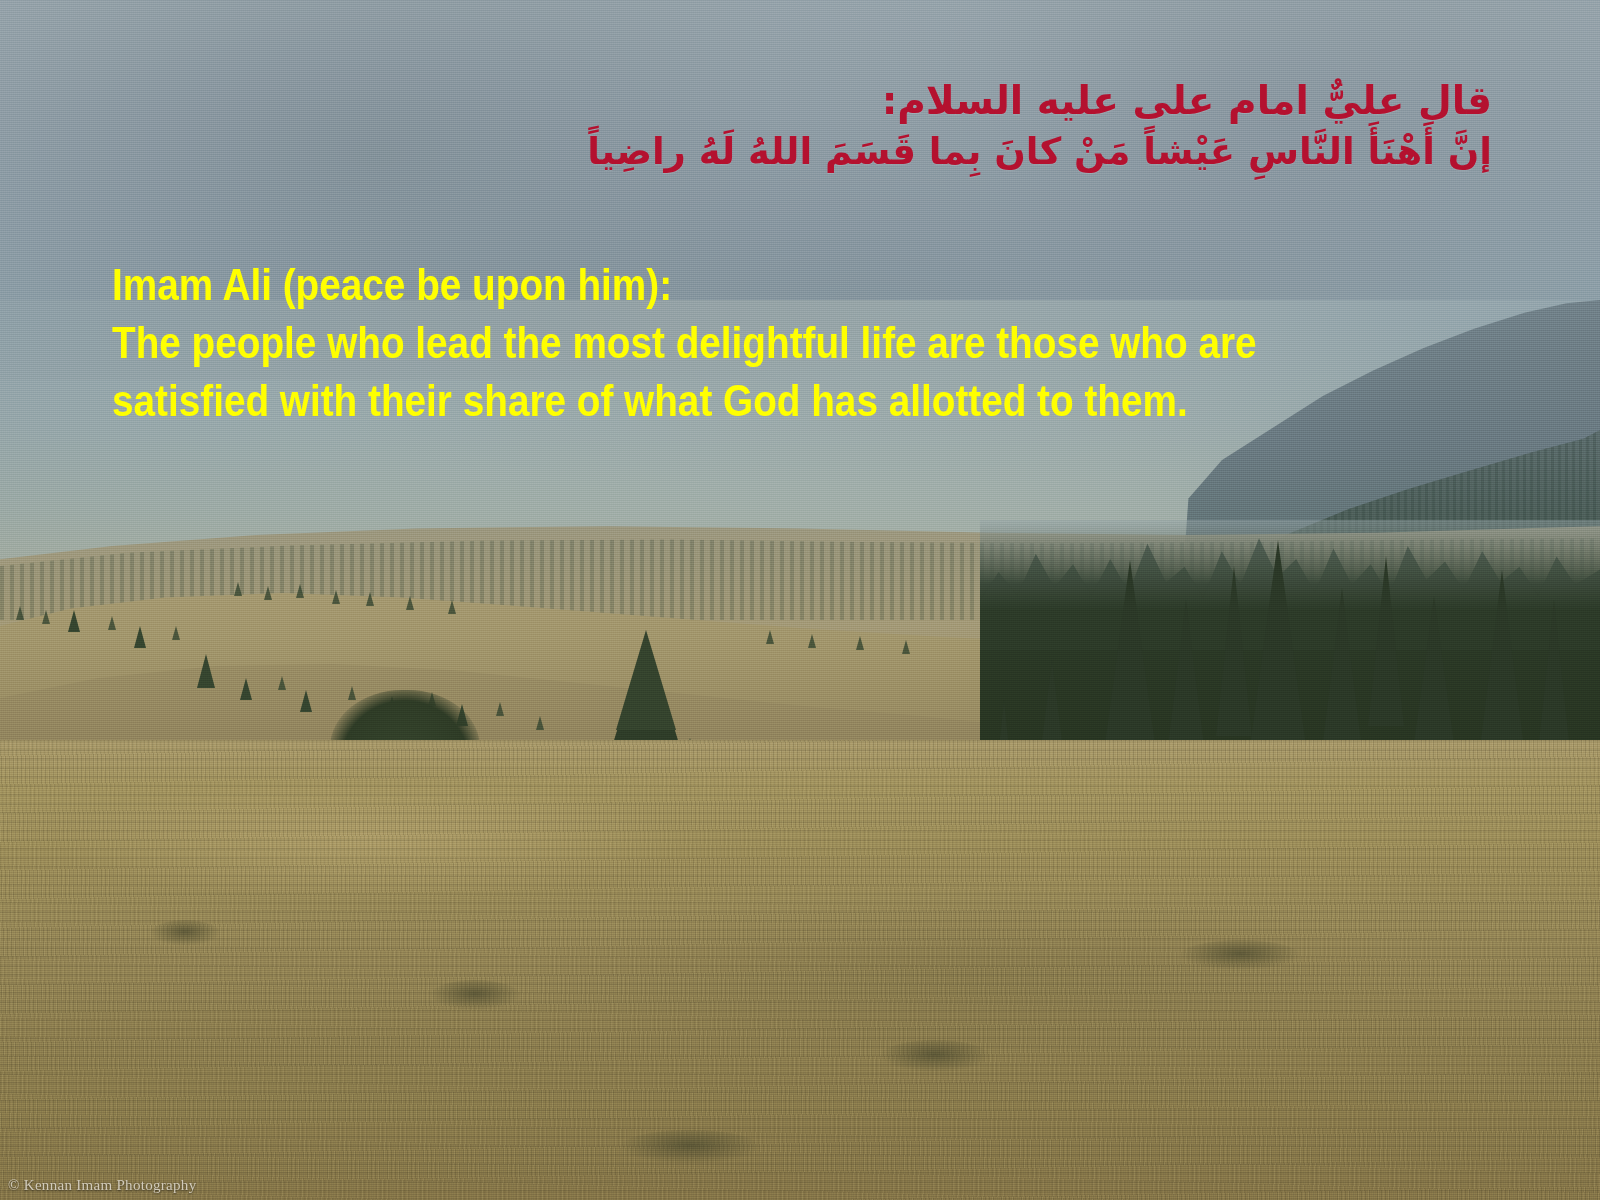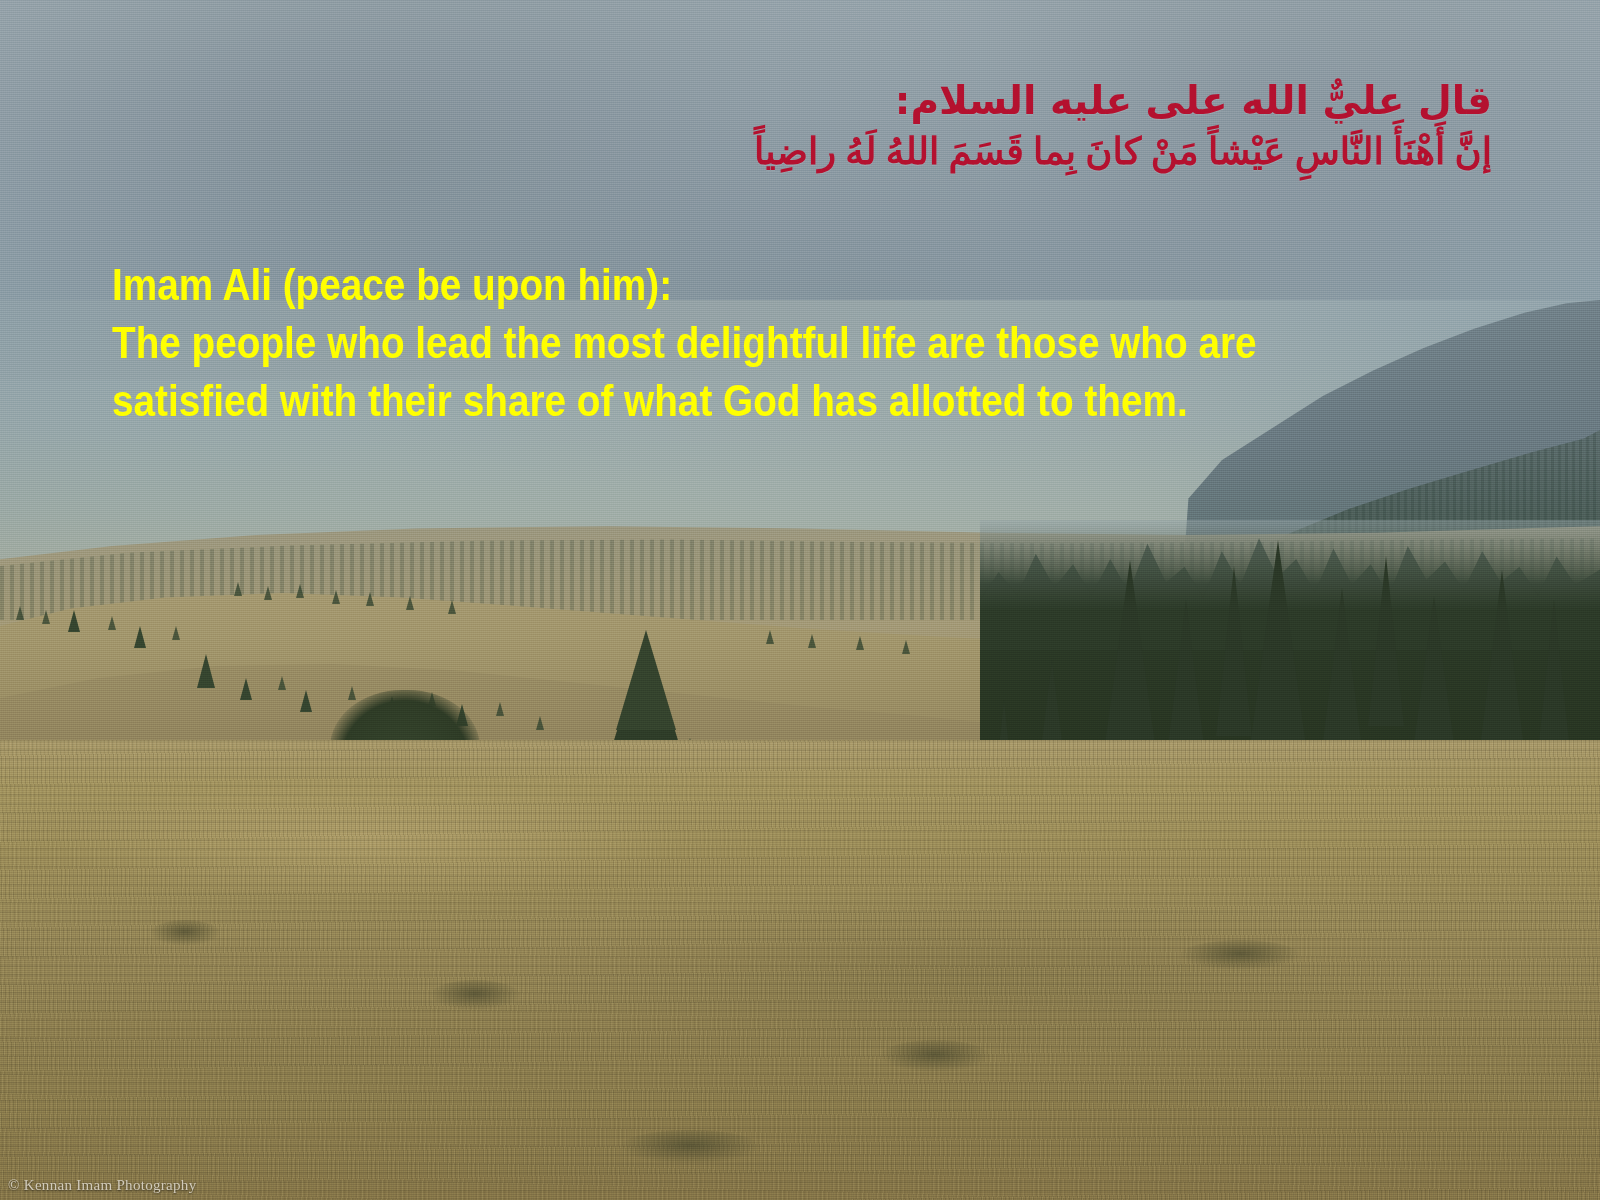--- a/index.html
+++ b/index.html
@@ -250,21 +250,21 @@
     width:1100px;text-align:right;direction:rtl;
     color:#b4112f;
     font-family:"DejaVu Sans","Liberation Sans",sans-serif;
     font-weight:bold;
     font-size:39px;
     line-height:1.36;
     letter-spacing:0;
     text-shadow:0 1px 0 rgba(255,255,255,.12);
   }
   .arabic-block .l1{font-size:39px;}
-  .arabic-block .l2{font-size:37px;font-family:Liberation Serif, serif;}
+  .arabic-block .l2{font-size:37px;}
 
   .english-block{
     position:absolute;left:112px;top:256px;
     color:#ffff00;
     font-family:"Liberation Sans",sans-serif;
     font-weight:bold;
     font-size:44px;
     line-height:1.32;
     transform:scaleX(.88);
     transform-origin:left top;
@@ -456,21 +456,21 @@
       <div class="sage" style="left:430px;top:240px;width:90px;height:30px;"></div>
       <div class="sage" style="left:880px;top:300px;width:110px;height:32px;"></div>
       <div class="sage" style="left:1180px;top:200px;width:120px;height:30px;"></div>
       <div class="sage" style="left:620px;top:390px;width:140px;height:34px;"></div>
     </div>
 
     <div class="grain"></div>
   </div>
 
   <div class="arabic-block">
-    <div class="l1">قال عليٌّ الله على عليه السلام:</div>
+    <div class="l1">قال عليٌّ امام على عليه السلام:</div>
     <div class="l2">إنَّ أَهْنَأَ النَّاسِ عَيْشاً مَنْ كانَ بِما قَسَمَ اللهُ لَهُ راضِياً</div>
   </div>
 
   <div class="english-block">
     <div>Imam Ali (peace be upon him):</div>
     <div>The people who lead the most delightful life are those who are</div>
     <div>satisfied with their share of what God has allotted to them.</div>
   </div>
 
   <div class="credit">© Kennan Imam Photography</div>

